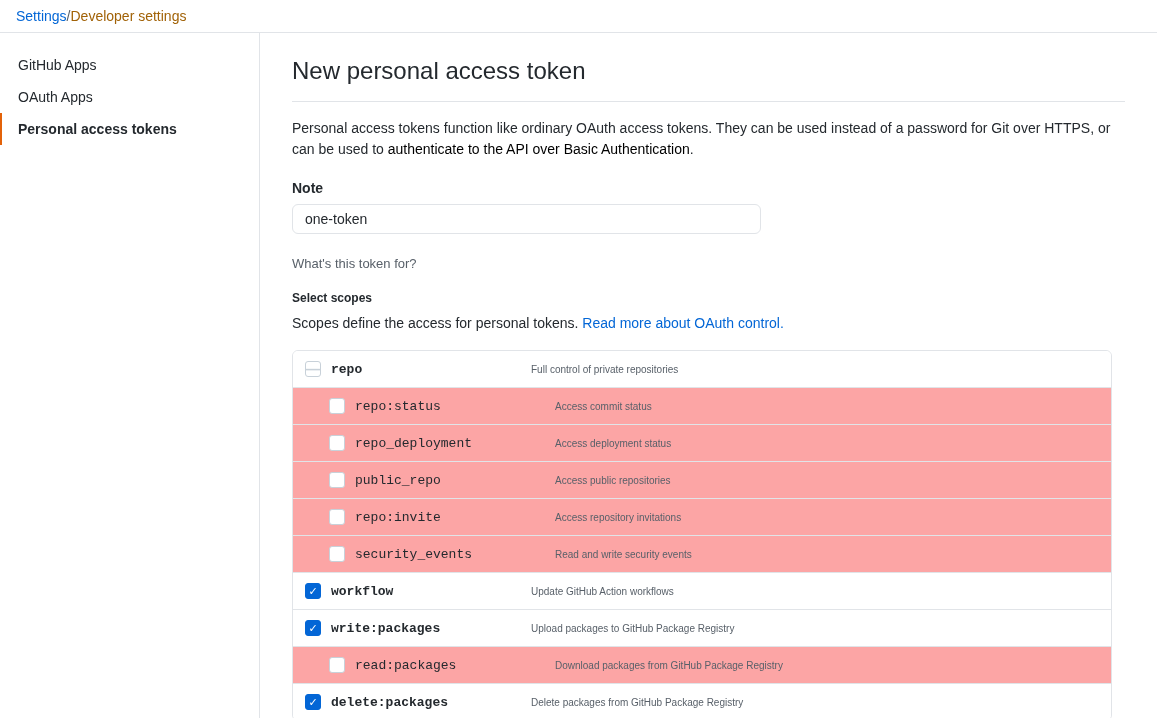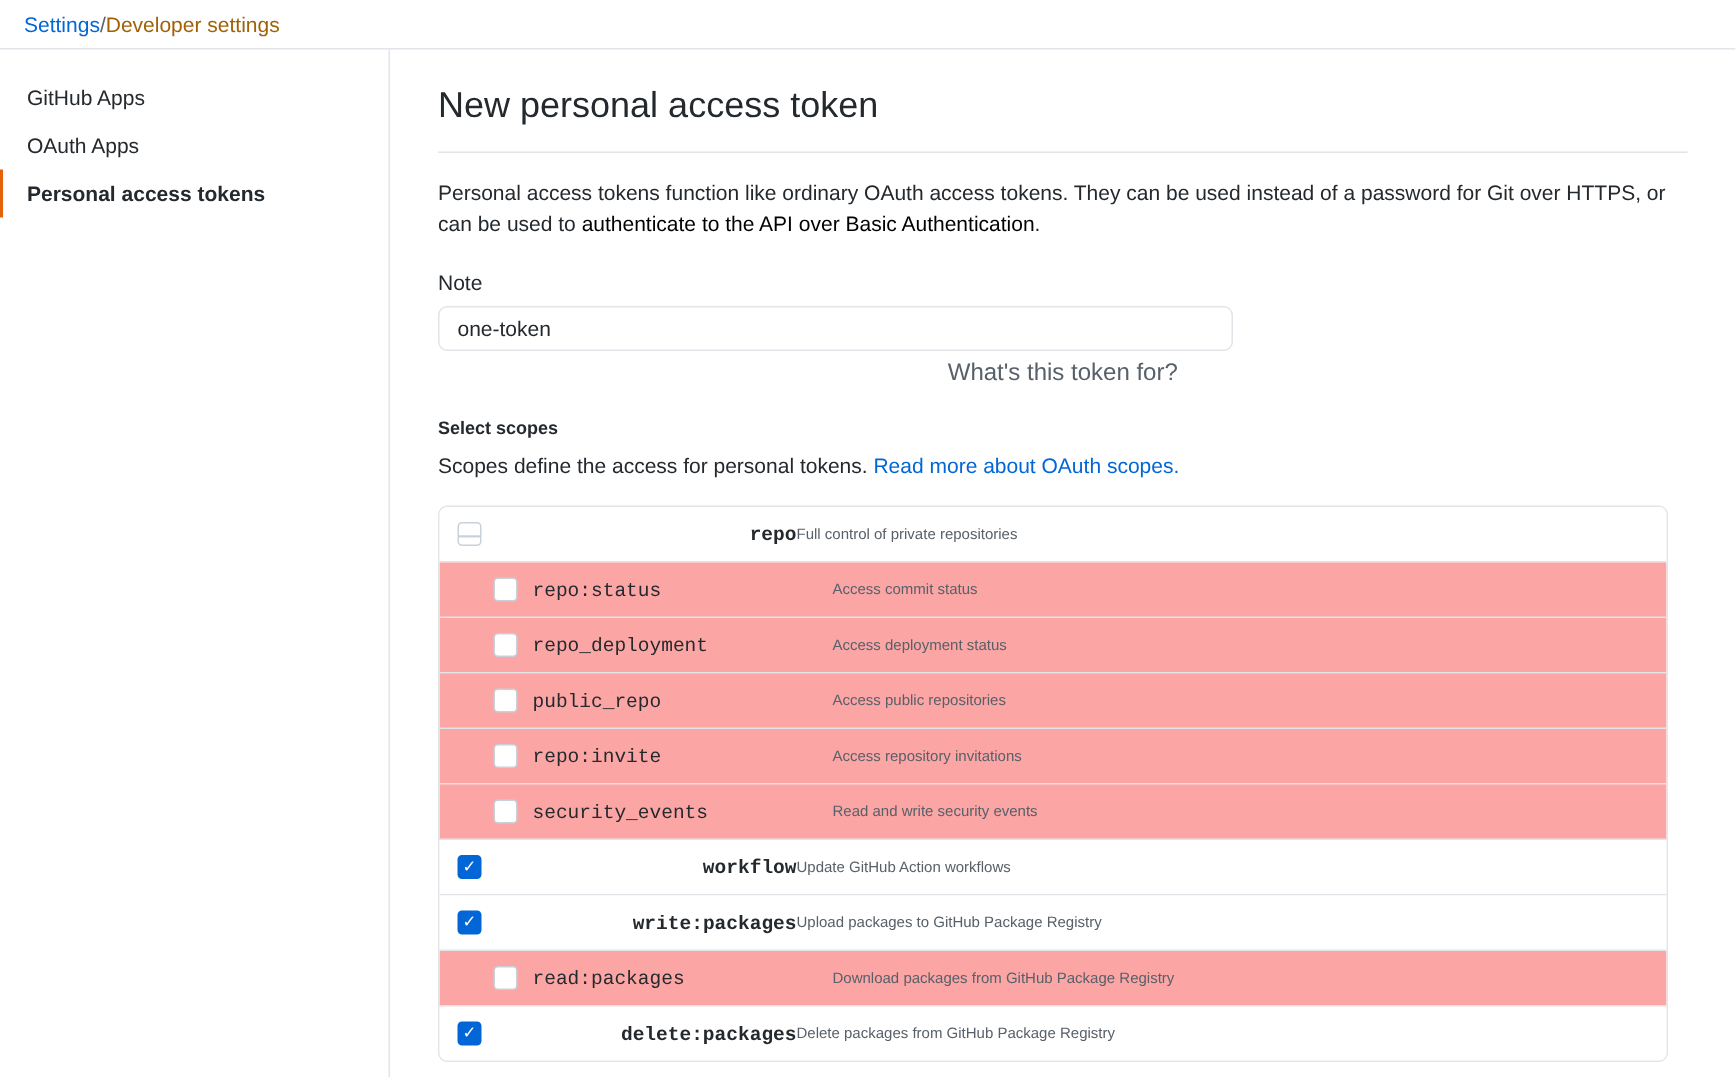--- a/index.html
+++ b/index.html
@@ -90,41 +90,40 @@
       color: #000000;
       text-decoration: none;
     }
 
     .form-group {
       margin-bottom: 20px;
     }
 
     .form-label {
       display: block;
-      font-weight: 400;
+      font-weight: 700;
       margin-bottom: 8px;
       font-size: 14px;
     }
 
     .form-input {
-      width: 530px;
+      width: 469px;
       padding: 6px 12px;
       border: 1px solid #e1e4e8;
       border-radius: 6px;
       font-size: 14px;
       color: #24292e;
       background: #fff;
       outline: none;
     }
 
     .form-hint {
-      font-size: 16px;
+      font-size: 13px;
       color: #586069;
-      margin-top: 6px;
-      text-align: center;
+      margin-top: 22px;
     }
 
     .scopes-title {
       font-size: 12px;
       font-weight: 600;
       margin-bottom: 8px;
     }
 
     .scopes-desc {
       font-size: 14px;
@@ -169,21 +168,20 @@
     .scope-name {
       font-family: "SFMono-Regular", Consolas, "Liberation Mono", Menlo, monospace;
       font-size: 13px;
       color: #24292e;
       min-width: 200px;
       font-weight: 400;
     }
 
     .scope-name.bold {
       font-weight: 600;
-      text-align: right;
     }
 
     .scope-desc {
       font-size: 10px;
       color: #586069;
       flex: 1;
     }
 
     .checkbox-custom {
       width: 16px;
@@ -249,21 +247,21 @@
 
     <div class="form-group">
       <label class="form-label">Note</label>
       <input class="form-input" type="text" value="one-token" style="">
       <p class="form-hint">What's this token for?</p>
     </div>
 
     <div>
       <h2 class="scopes-title">Select scopes</h2>
       <p class="scopes-desc">
-        <span>Scopes define the access for personal tokens. </span><a href="#">Read more about OAuth scopes.</a>
+        <span>Scopes define the access for personal tokens. </span><a href="#">Read more about OAuth control.</a>
       </p>
 
       <div class="scopes-table">
 
         <div class="scope-row parent-scope">
           <div class="checkbox-custom indeterminate">
             <span class="dash-icon">—</span>
           </div>
           <span class="scope-name bold">repo</span>
           <span class="scope-desc">Full control of private repositories</span>

